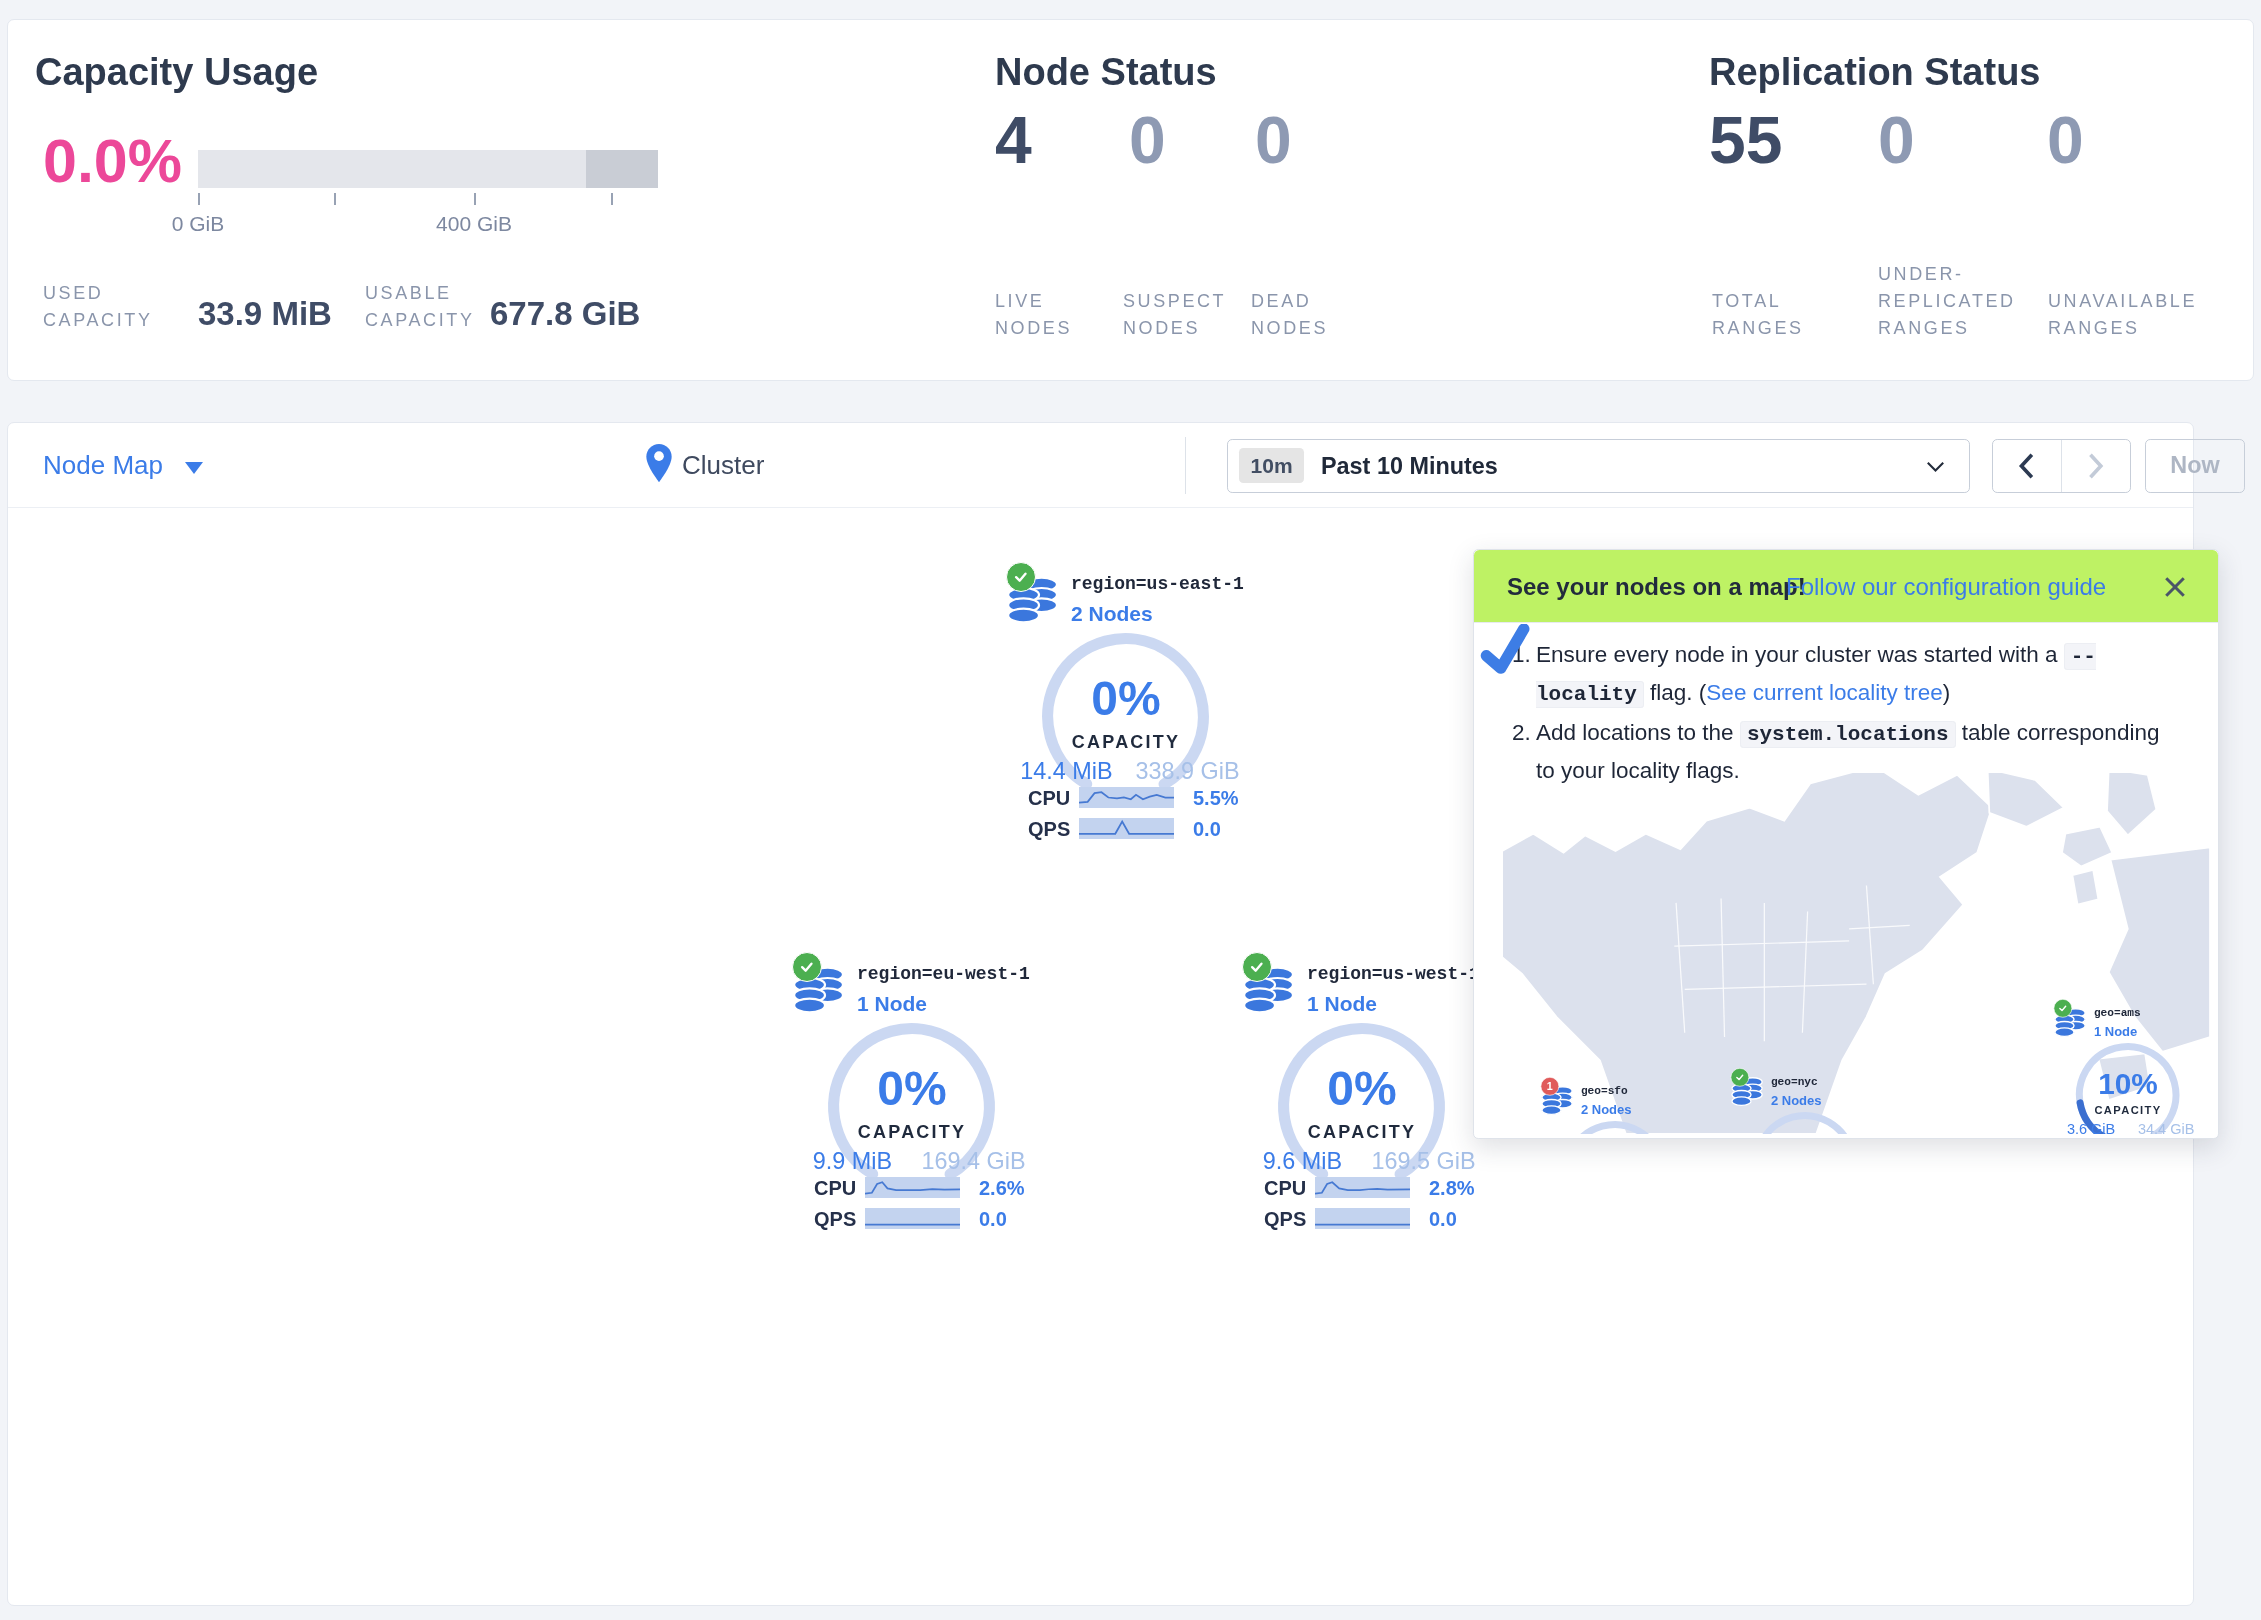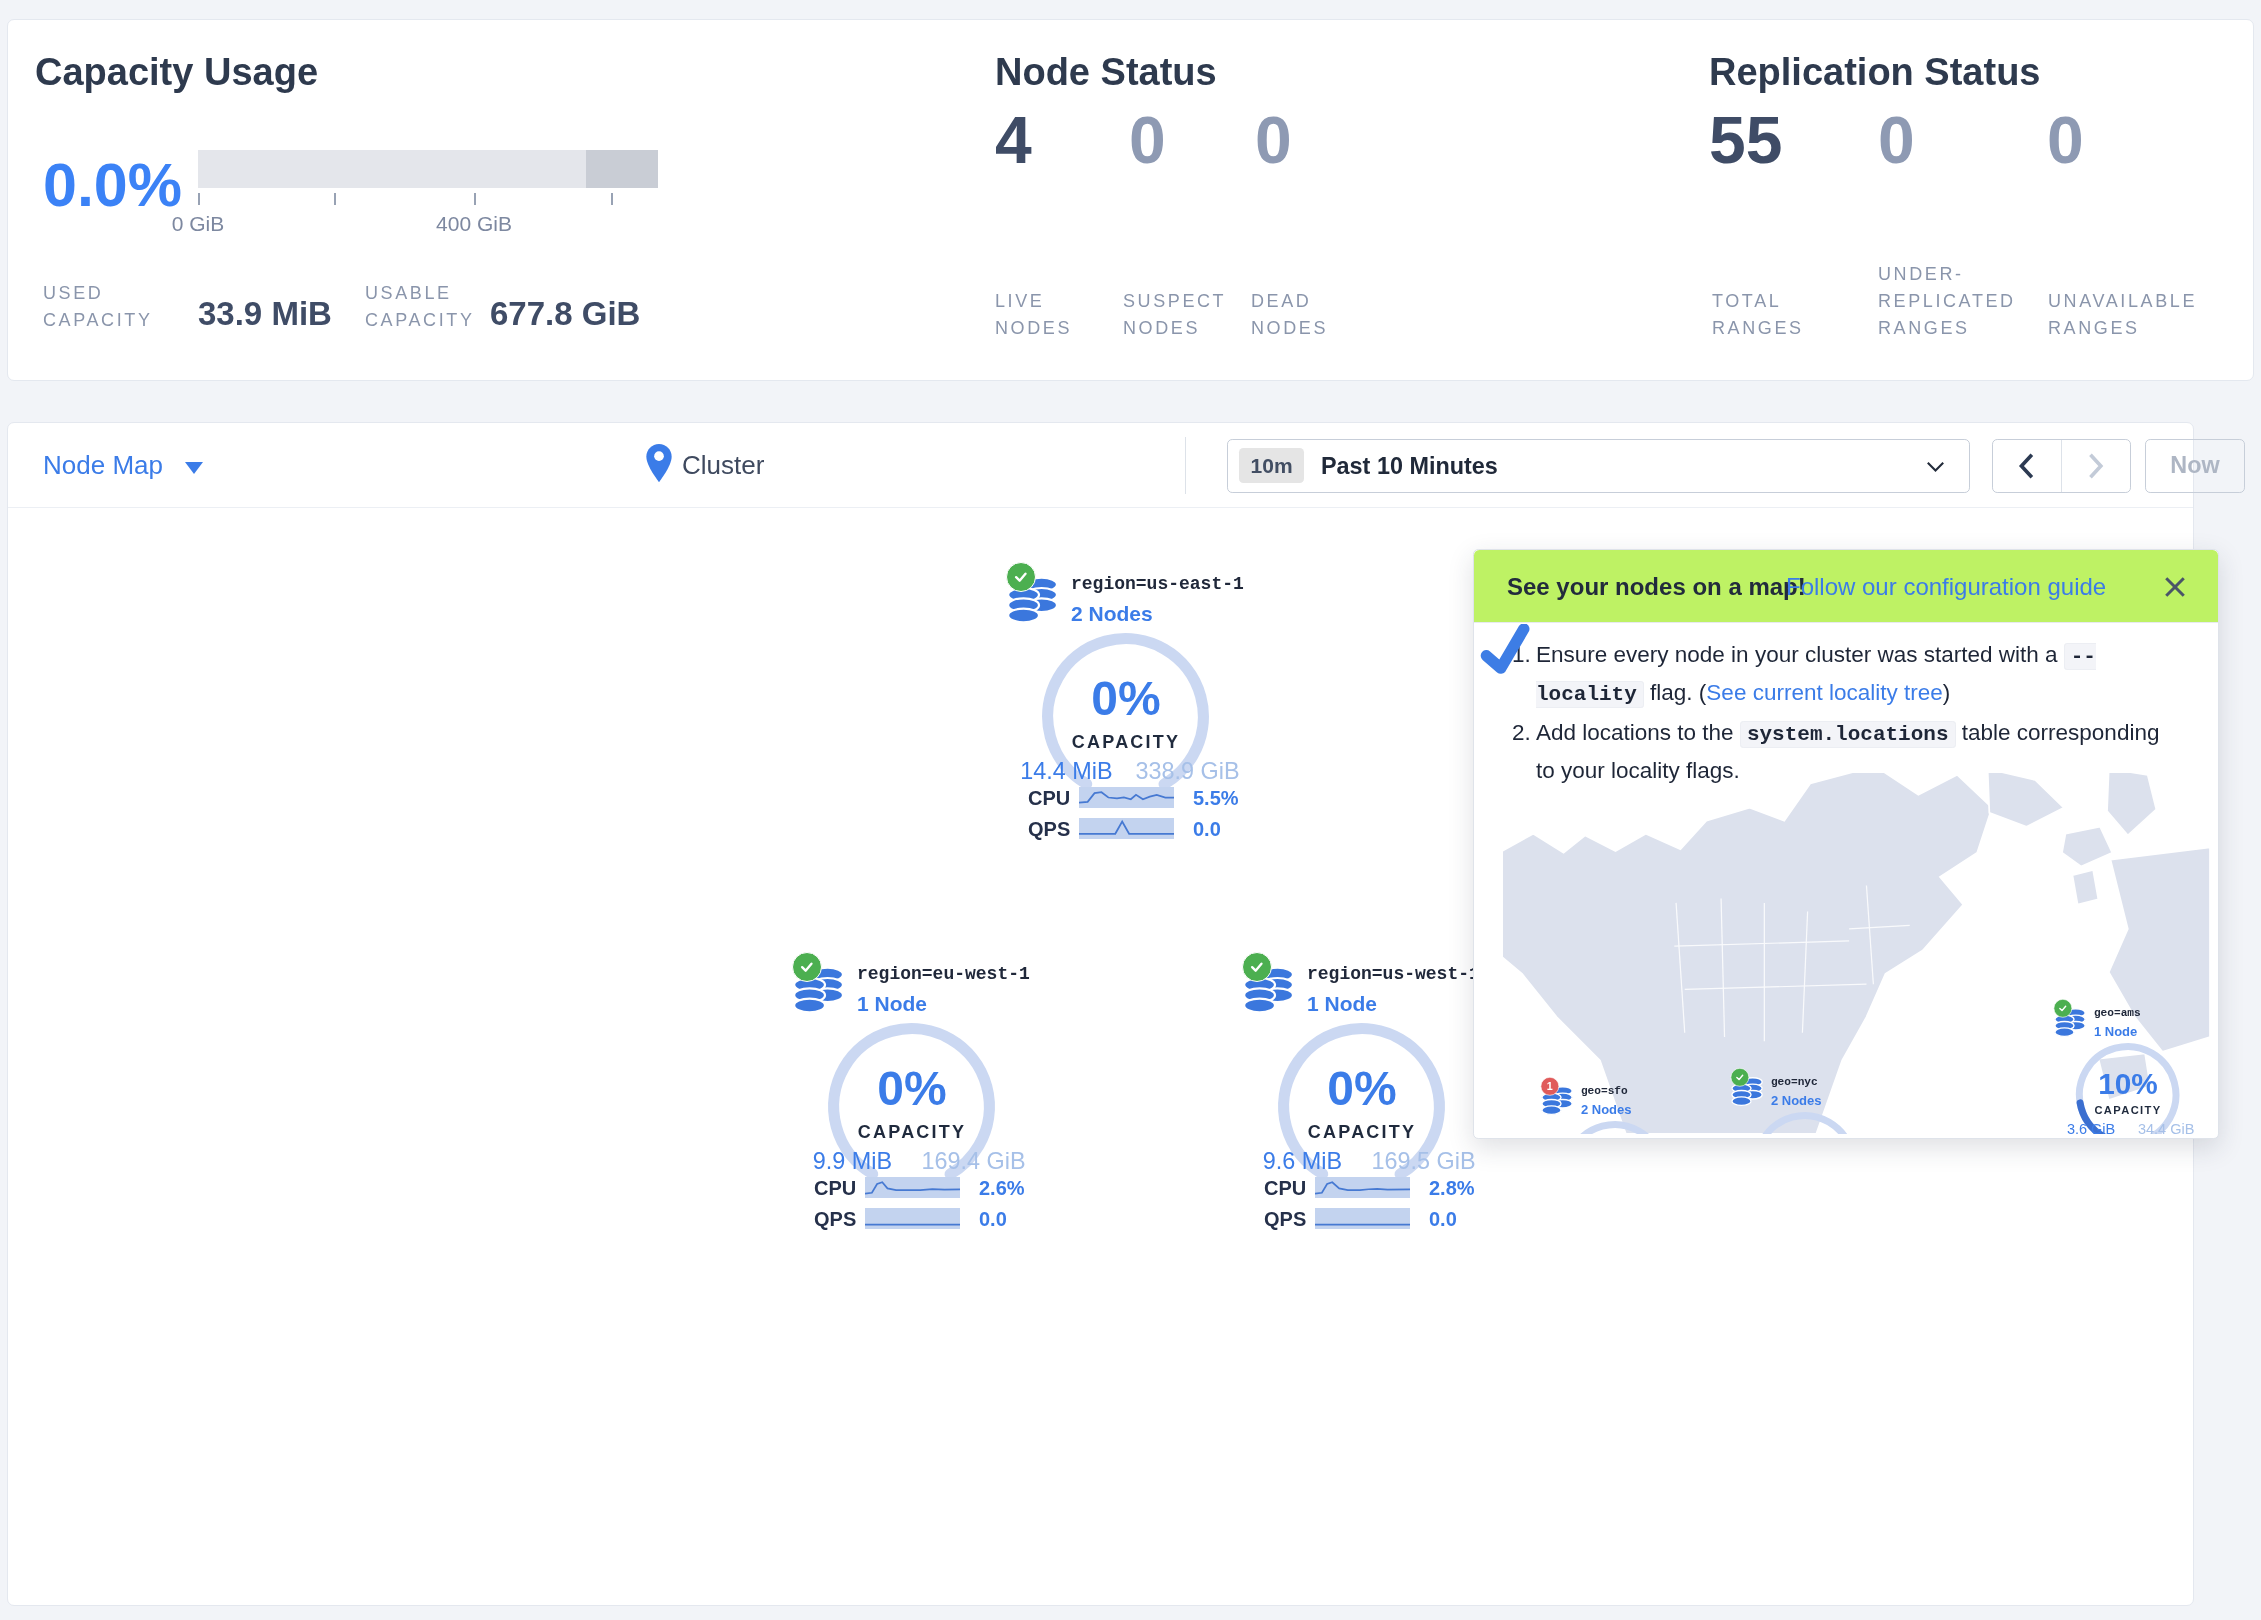--- a/index.html
+++ b/index.html
@@ -7,21 +7,21 @@
        font-family:"Liberation Sans",sans-serif;overflow:hidden;color:#3f4c66;}
   .panel{position:absolute;background:#fff;border:0.9px solid #e4e8ef;border-radius:7px;box-sizing:border-box;}
   .abs{position:absolute;}
 
   
   #stats{left:7px;top:19px;width:2247px;height:362px;}
   .sec-title{font-size:38px;font-weight:700;color:#2e3a4e;}
   .stat-num{font-size:66px;font-weight:700;color:#3f4c66;line-height:1;}
   .stat-num.dim{color:#8e9ab3;}
   .stat-label{position:absolute;bottom:38px;font-size:18px;letter-spacing:2.6px;color:#8a95ab;line-height:27px;}
-  .cap-pct{font-size:61px;font-weight:700;color:#3b82f6;line-height:1;margin-top:24px;}
+  .cap-pct{font-size:61px;font-weight:700;color:#ec4899;line-height:1;}
   .bar{left:190px;top:130px;width:460px;height:38px;background:#e4e6eb;}
   .bar .seg{position:absolute;right:0;top:0;width:72px;height:38px;background:#c9cdd5;}
   .tick{top:173px;width:1.7px;height:12px;background:#98a2b4;}
   .tick-label{top:192px;width:104px;text-align:center;font-size:21px;color:#7d88a0;}
   .cap-kv-label{font-size:18px;letter-spacing:2.6px;color:#8a95ab;line-height:27px;width:139px;}
   .cap-kv-value{font-size:33px;font-weight:700;color:#3f4c66;}
 
   
   #main{left:7px;top:422px;width:2187px;height:1184px;}
   #toolbar{left:0;top:0;width:100%;height:85px;border-bottom:0.9px solid #eceff4;box-sizing:border-box;}

